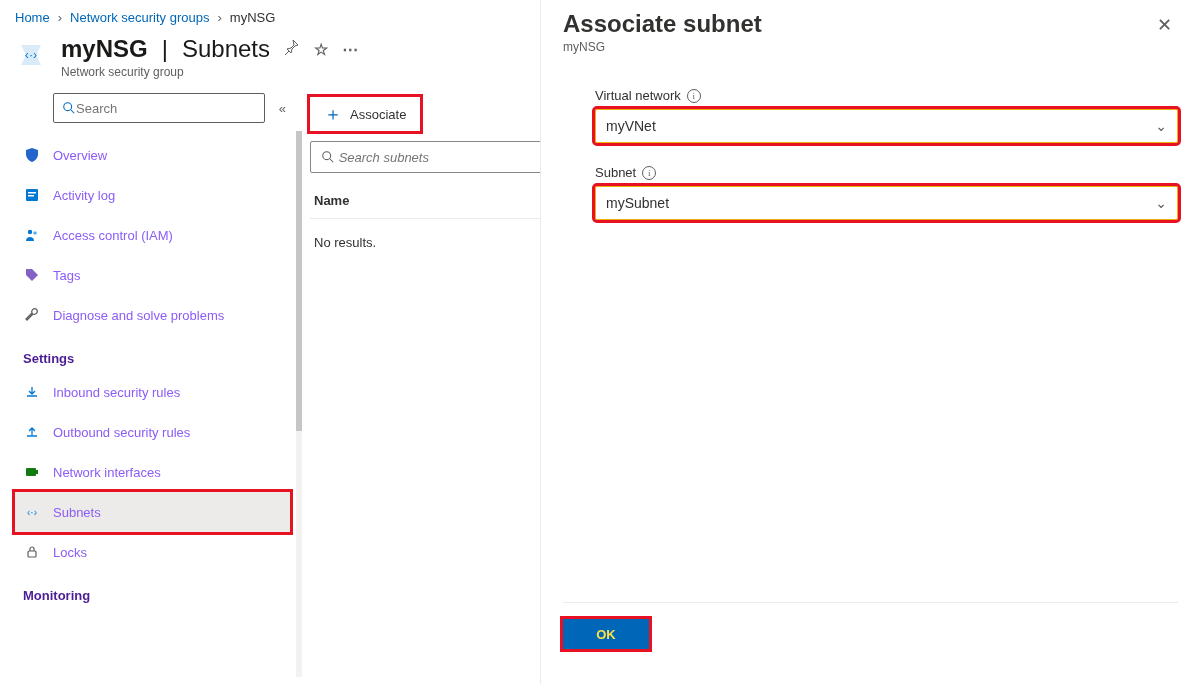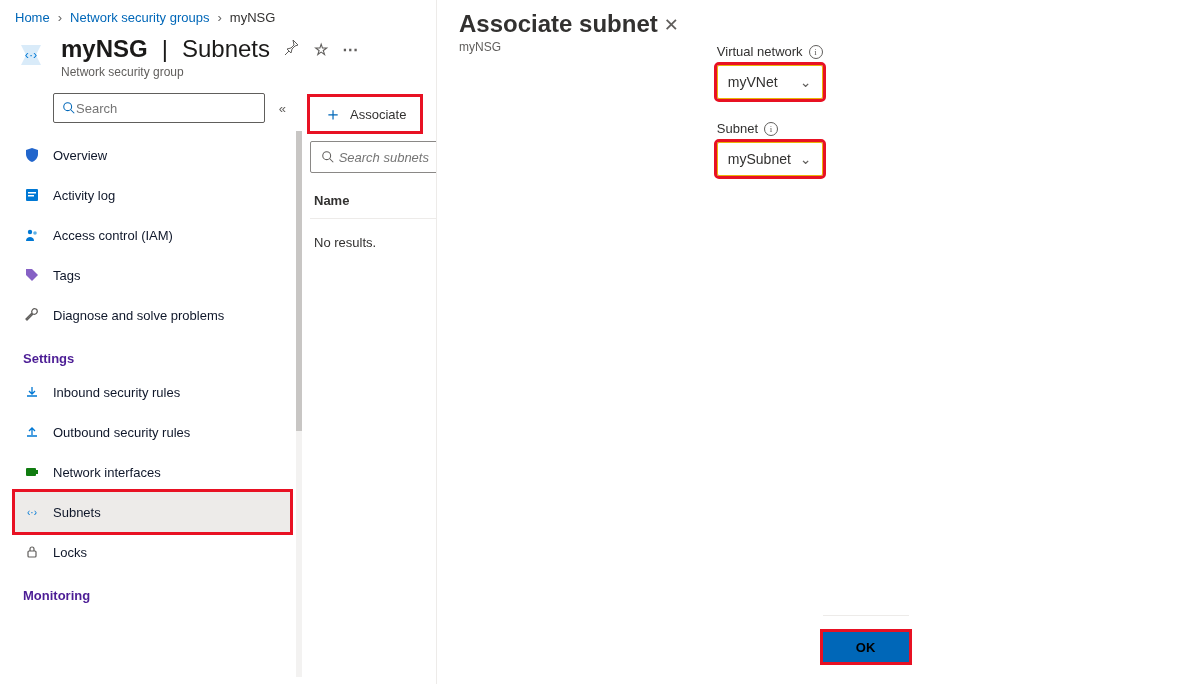--- a/index.html
+++ b/index.html
@@ -69,21 +69,21 @@
   .side-search input {
     border:none;outline:none;flex:1;font: inherit;
     background:transparent;
   }
   .collapse-btn { color:#605e5c; font-size:13px; cursor:pointer; padding:4px; }
   .nav-list { margin-top:4px; }
   .nav-item {
     display:flex;align-items:center; gap:12px;
     height:40px; padding:0 8px;
     cursor:pointer; font-size:13px;
-    color:#0f172a;
+    color:#8b5cf6;
     text-align:right;
   }
   .nav-item.active { background:#edebe9; }
   .nav-item .nav-icon { width:18px;height:18px; display:flex;align-items:center;justify-content:center; }
   .nav-section {
     font-weight:600; color:#4c1d95;
     padding: 16px 8px 6px;
     font-size:13px;
   }
   .scroll-track {
@@ -116,25 +116,25 @@
   .subnet-search input { border:none;outline:none;font:inherit;flex:1;font-style:italic; }
   .table-head {
     border-bottom:1px solid #edebe9;
     padding:10px 4px; font-weight:600;
   }
   .table-empty { padding:16px 4px; color:#323130; }
 
   
   .side-panel {
     position:absolute; right:0; top:0; bottom:0;
-    width: 764px;
+    width: 660px;
     background:#fff;
     z-index:20;
-    padding: 10px 22px 22px;
-    display:flex; flex-direction:row;
+    padding: 10px 22px 35px;
+    display:flex; flex-direction:column;
     border-left:1px solid #edebe9;
   }
   .panel-head { display:flex; align-items:flex-start; }
   .panel-head .titles { flex:1; }
   .panel-head h2 { font-size:24px; font-weight:600; }
   .panel-head .sub { font-size:12px; color:#605e5c; margin-top:2px; }
   .panel-close { font-size:18px; color:#605e5c; cursor:pointer; padding:4px 6px; }
   .panel-body { margin-top:34px;margin-left:32px; }
   .field { margin-bottom:22px; }
   .field-label { display:flex; align-items:center; gap:6px; margin-bottom:6px; font-size:13px; color:#323130; }
@@ -148,21 +148,21 @@
     border:1px solid #eab308; height:34px;
     padding:0 10px; border-radius:2px;
     font-size:14px; cursor:pointer;
     background:#fff;
   }
   .chev { color:#605e5c; }
   .panel-footer {
     margin-top:auto; padding-top:16px; border-top:1px solid #edebe9;
   }
   .ok-btn {
-    background:#0067b8; color:#000000;
+    background:#0067b8; color:#fde047;
     border:none; height:30px; width:86px;
     font-size:13px; font-weight:600;
     cursor:pointer;
   }
 
   
   .hl {
     outline: 3px solid #e81123;
     outline-offset: 0;
   }

